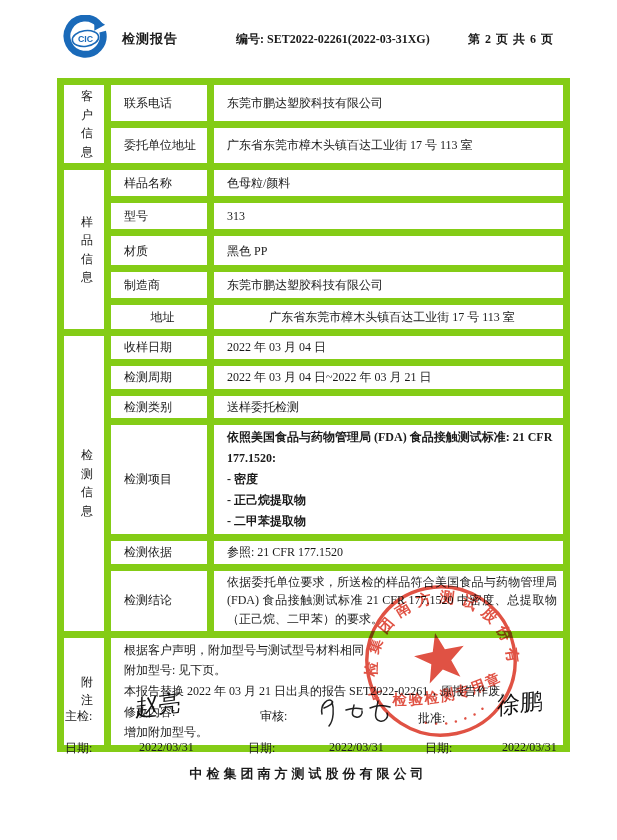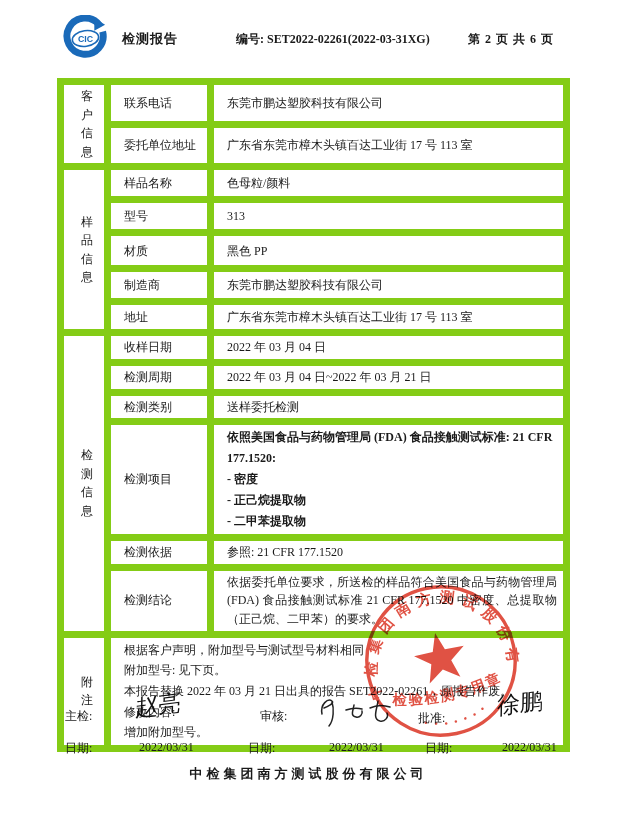--- a/index.html
+++ b/index.html
@@ -32,21 +32,21 @@
     padding:2px 6px 2px 13px;
     line-height:1.55;
   }
   td.group {
     text-align:center; padding:2px 4px; word-break:break-all;
     line-height:2.0; letter-spacing:1px;
   }
   td.lbl { padding-left:13px; }
   td.val { padding-left:15px; }
   tr.h32 { height:32px; } tr.h33 { height:33px; } tr.h36 { height:36px; }
-  tr.h31 { height:31px; } tr.h27 { height:27px; }
+  tr.h31 { height:31px;text-align:center; } tr.h27 { height:27px; }
   tr.hitems { height:86px; } tr.hconc { height:60px; } tr.hremark { height:92px; }
   .cell-lines div { line-height:1.75;font-weight:bold; }
   .justify { text-align:justify; }
   .remark-cell div { line-height:1.56; padding:1px 0; }
 
   
   .sig-section { position:absolute; left:57px; top:688px; width:506px; height:72px; font-size:12px; }
   .sig-row { position:absolute; top:8px; left:0; width:506px; height:34px;text-align:right; }
   .date-row { position:absolute; top:52px; left:0; width:506px; }
   .sig-label1 { position:absolute; left:8px;   top:12px; }

